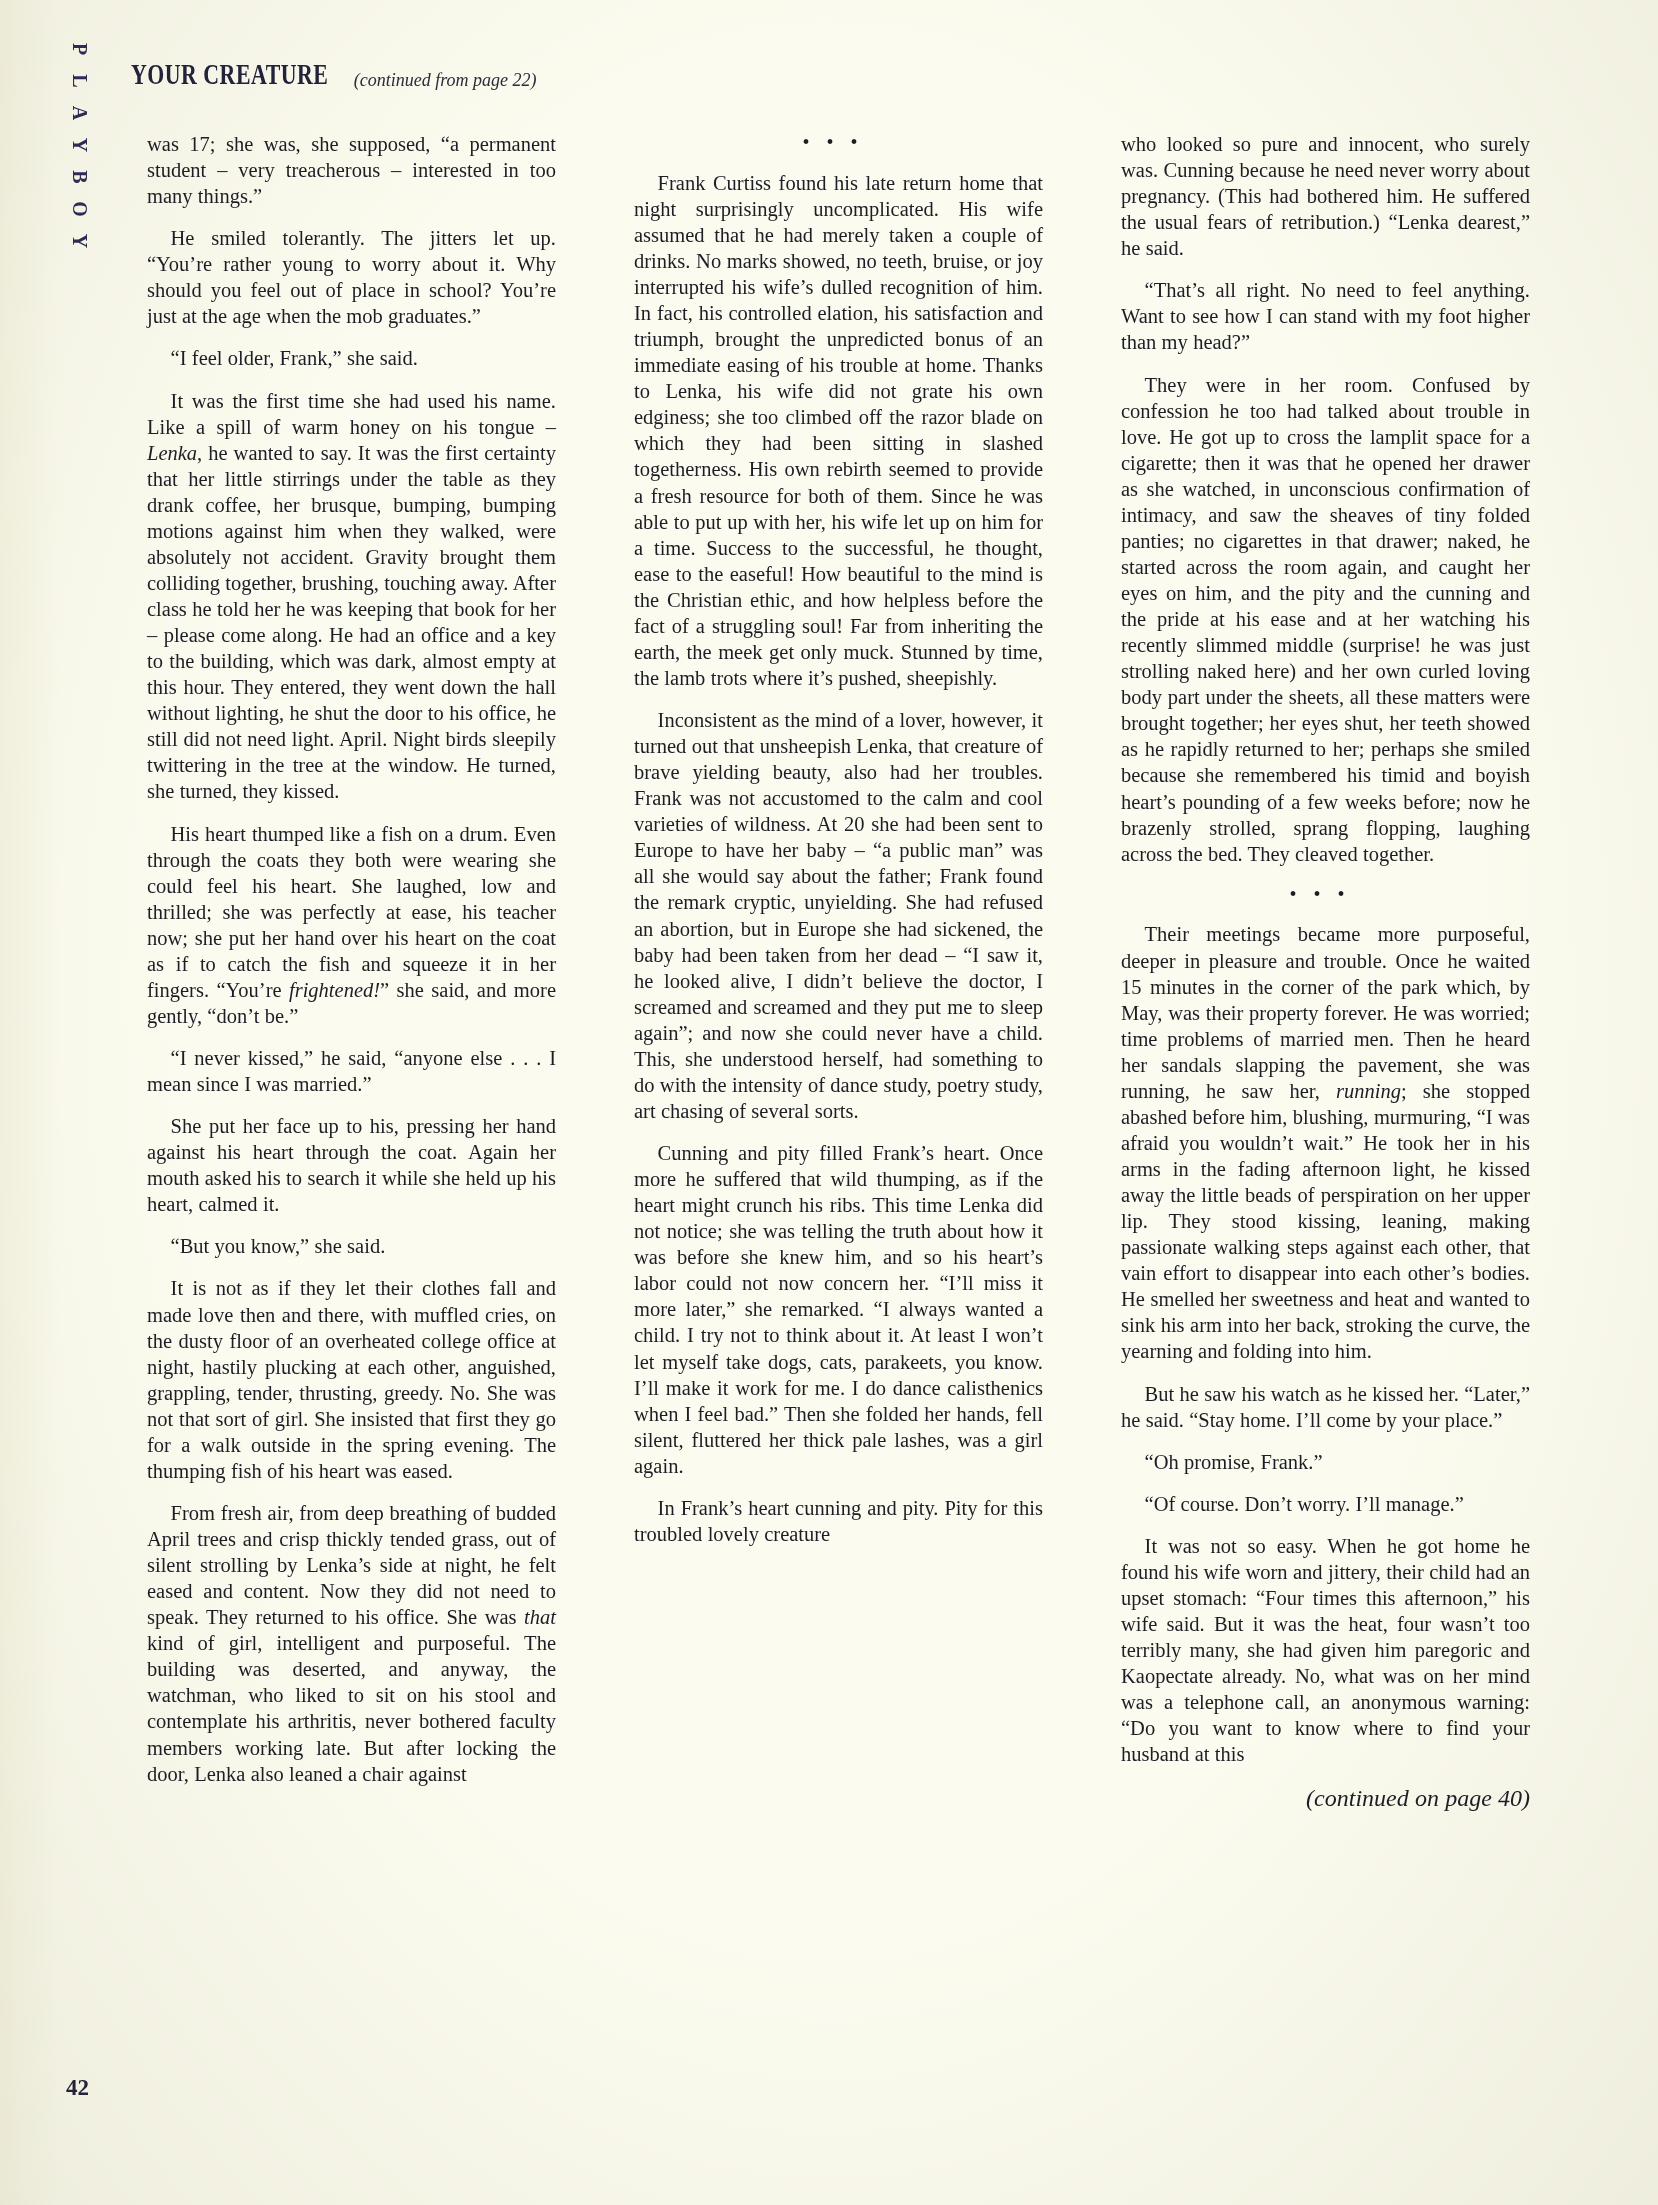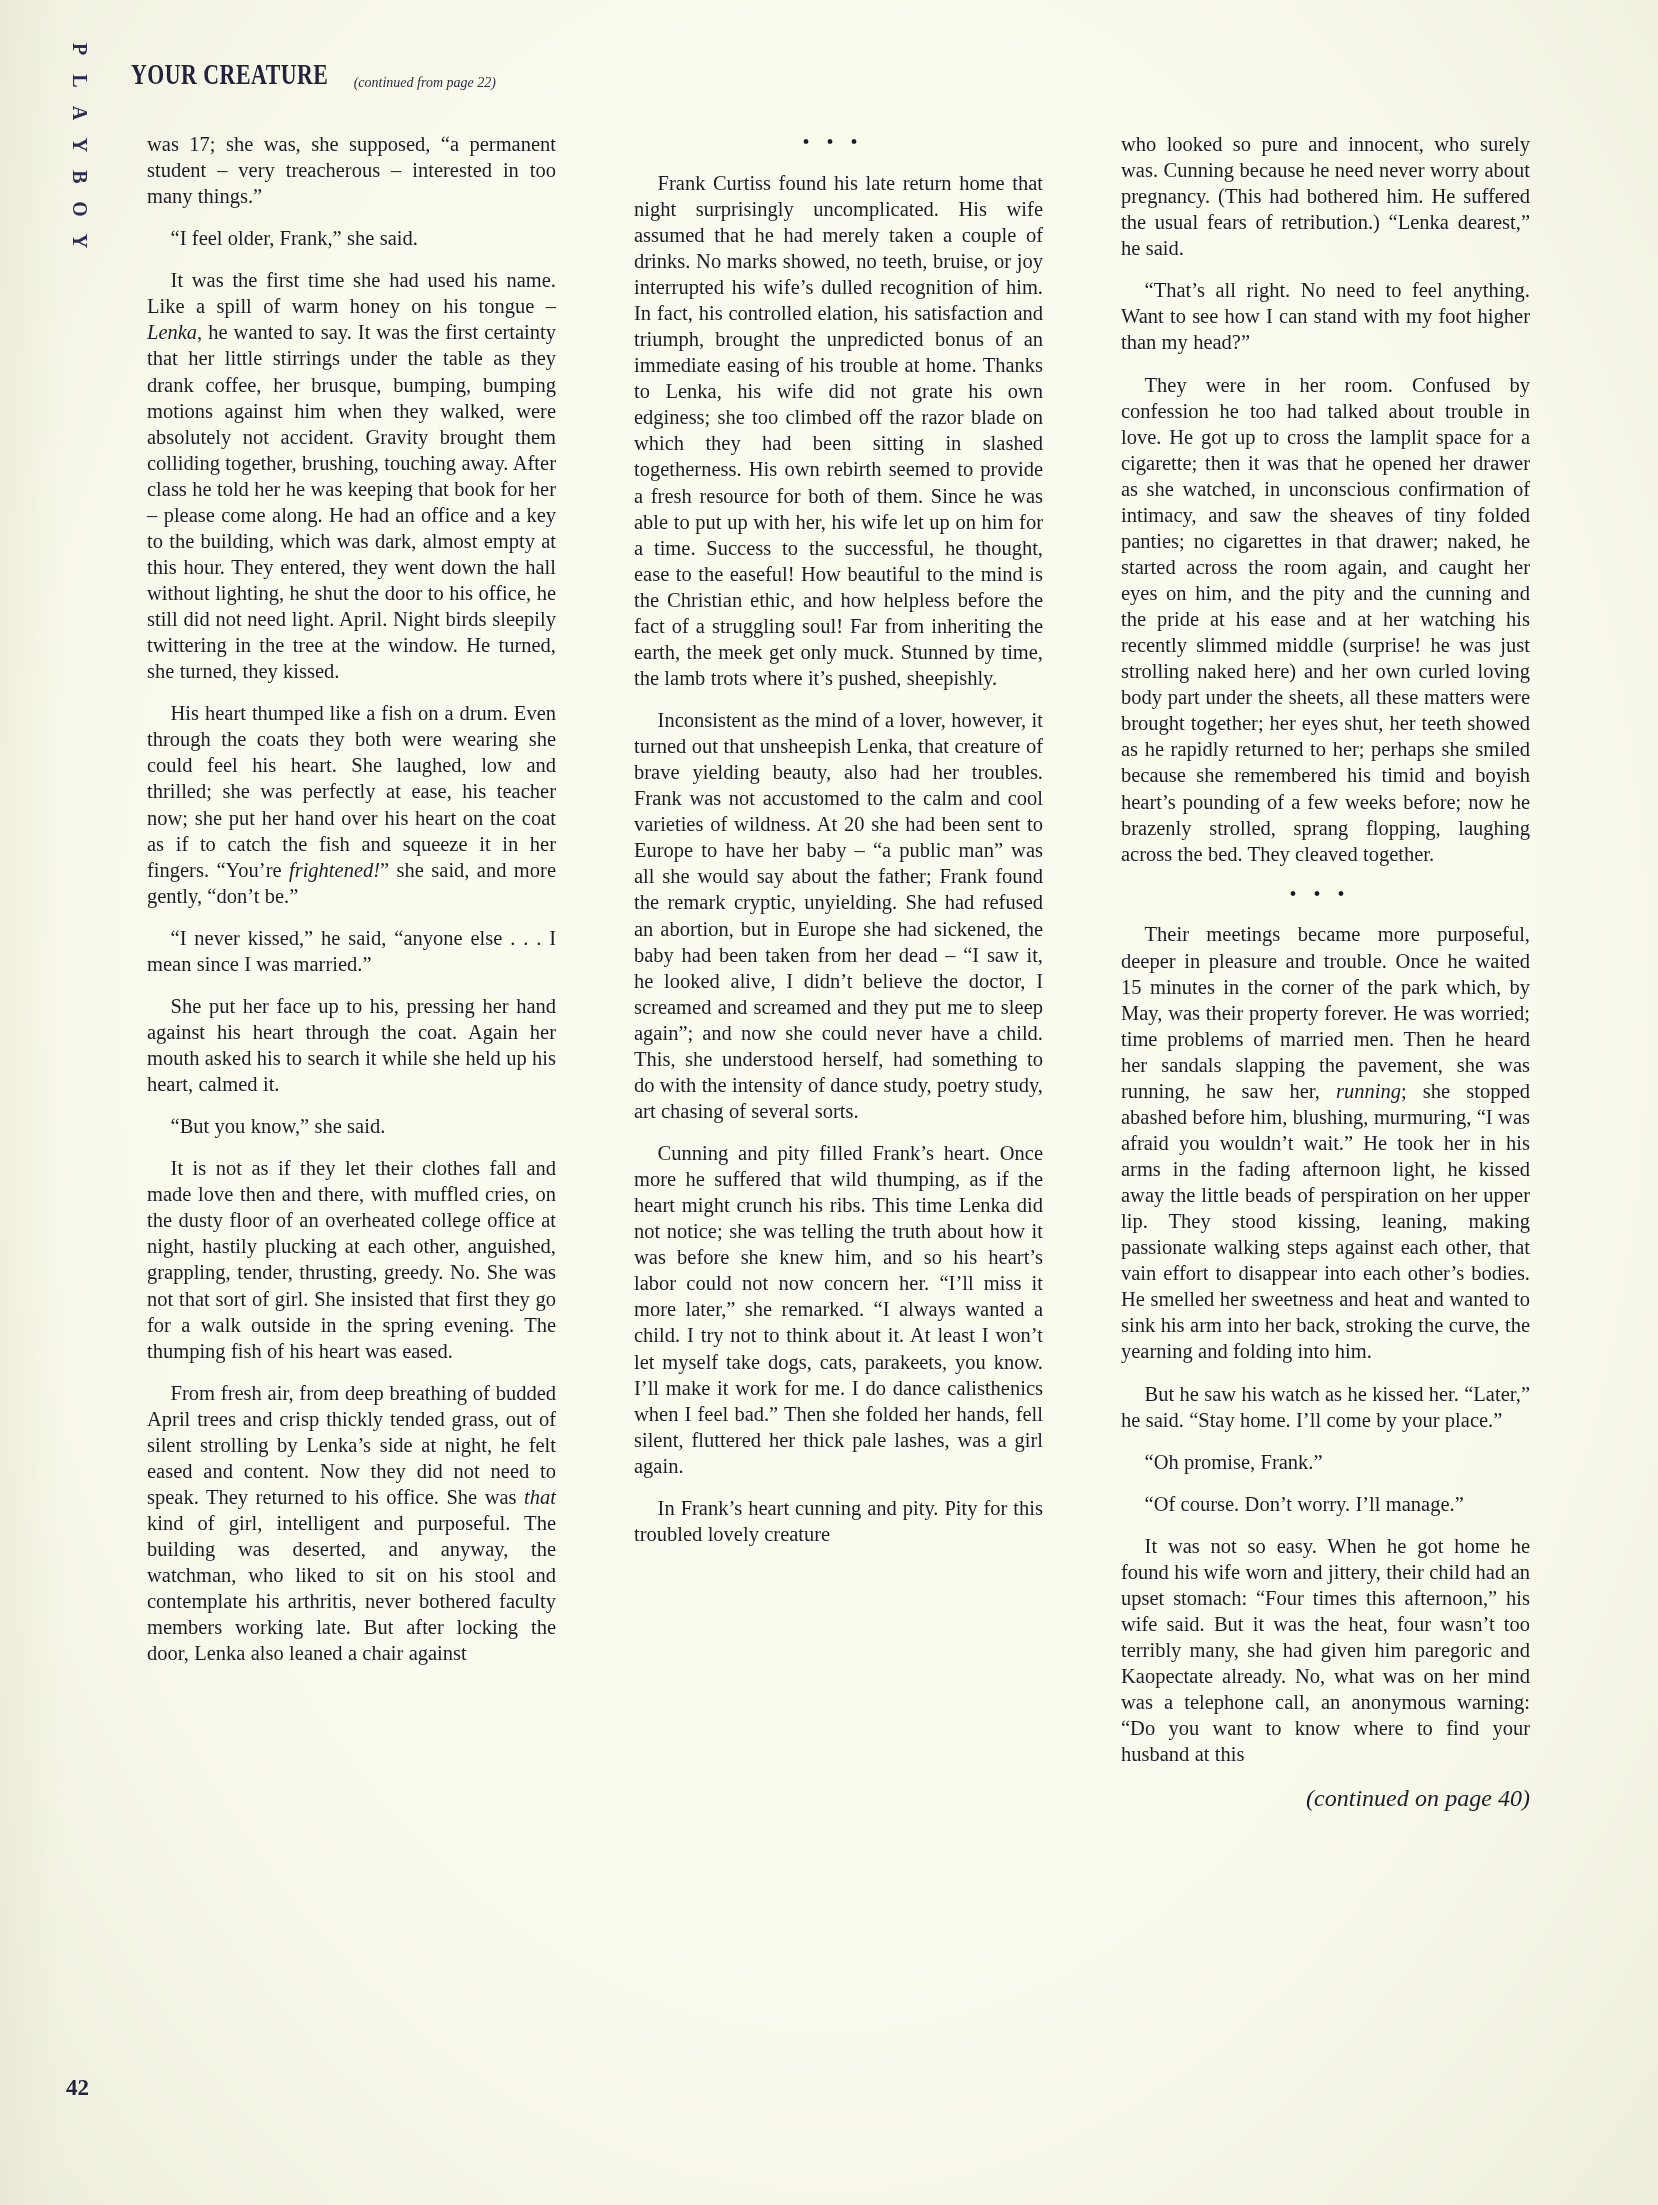--- a/index.html
+++ b/index.html
@@ -62,21 +62,21 @@
     font-family: "Liberation Serif", "DejaVu Serif", serif;
     font-weight: bold;
     font-size: 29.5px;
     letter-spacing: 0.7px;
     color: #22223a;
     transform: scaleX(0.74);
     transform-origin: left bottom;
   }
   .runhead .contfrom {
     font-style: italic;
-    font-size: 14px;
+    font-size: 18px;
     color: #2b2b3c;
     margin-left: -60px;
   }
 
   
   .columns {
     position: absolute;
     left: 131px;
     top: 115px;
     width: 1416px;
@@ -147,20 +147,21 @@
     </div>
 
   <div class="runhead">
     <div class="title">YOUR CREATURE</div>
     <div class="contfrom">(continued from page 22)</div>
   </div>
 
   <div class="columns" id="columns">
       <div class="col">
         <p class="noindent"><span>was 17; she was, she supposed, “a permanent student – very treacherous – interested in too many things.”</span></p>
+        <p><span>He smiled tolerantly. The jitters let up. “You’re rather young to worry about it. Why should you feel out of place in school? You’re just at the age when the mob graduates.”</span></p>
         <p><span>“I feel older, Frank,” she said.</span></p>
         <p><span>It was the first time she had used his name. Like a spill of warm honey on his tongue – </span><em>Lenka</em><span>, he wanted to say. It was the first certainty that her little stirrings under the table as they drank coffee, her brusque, bumping, bumping motions against him when they walked, were absolutely not accident. Gravity brought them colliding together, brushing, touching away. After class he told her he was keeping that book for her – please come along. He had an office and a key to the building, which was dark, almost empty at this hour. They entered, they went down the hall without lighting, he shut the door to his office, he still did not need light. April. Night birds sleepily twittering in the tree at the window. He turned, she turned, they kissed.</span></p>
         <p><span>His heart thumped like a fish on a drum. Even through the coats they both were wearing she could feel his heart. She laughed, low and thrilled; she was perfectly at ease, his teacher now; she put her hand over his heart on the coat as if to catch the fish and squeeze it in her fingers. “You’re </span><em>frightened!</em><span>” she said, and more gently, “don’t be.”</span></p>
         <p><span>“I never kissed,” he said, “anyone else . . . I mean since I was married.”</span></p>
         <p><span>She put her face up to his, pressing her hand against his heart through the coat. Again her mouth asked his to search it while she held up his heart, calmed it.</span></p>
         <p><span>“But you know,” she said.</span></p>
         <p><span>It is not as if they let their clothes fall and made love then and there, with muffled cries, on the dusty floor of an overheated college office at night, hastily plucking at each other, anguished, grappling, tender, thrusting, greedy. No. She was not that sort of girl. She insisted that first they go for a walk outside in the spring evening. The thumping fish of his heart was eased.</span></p>
         <p><span>From fresh air, from deep breathing of budded April trees and crisp thickly tended grass, out of silent strolling by Lenka’s side at night, he felt eased and content. Now they did not need to speak. They returned to his office. She was </span><em>that</em><span> kind of girl, intelligent and purposeful. The building was deserted, and anyway, the watchman, who liked to sit on his stool and contemplate his arthritis, never bothered faculty members working late. But after locking the door, Lenka also leaned a chair against</span></p>
       </div>
       <div class="col">

